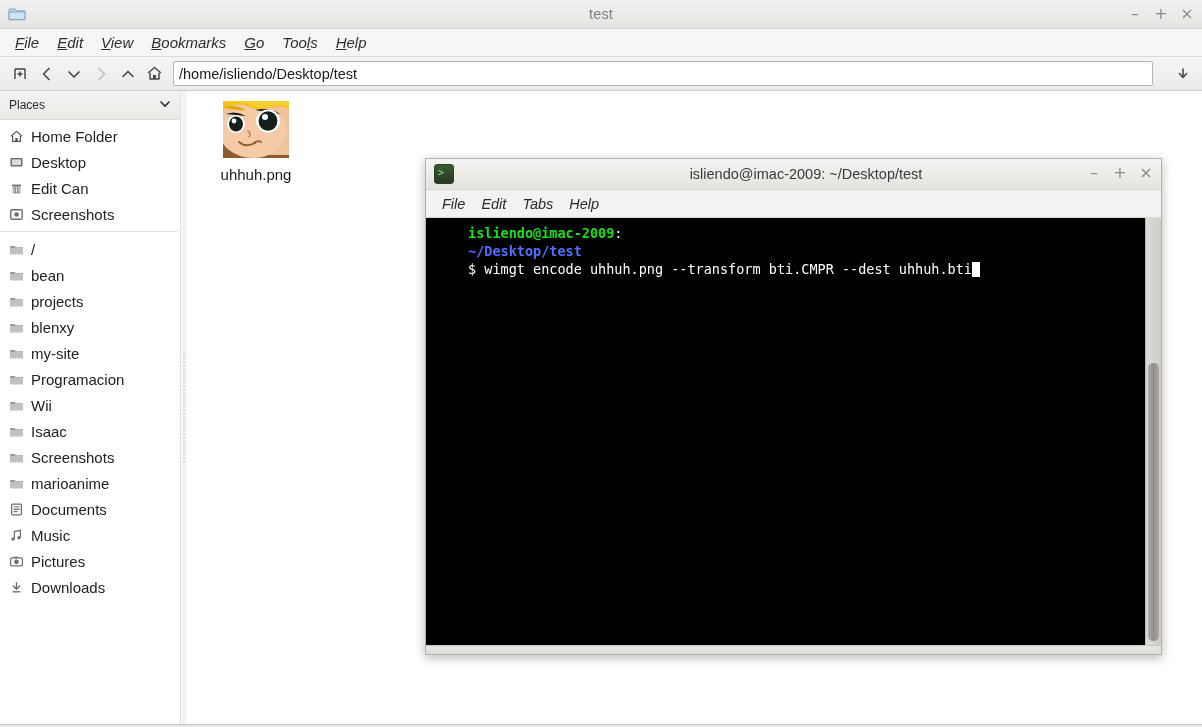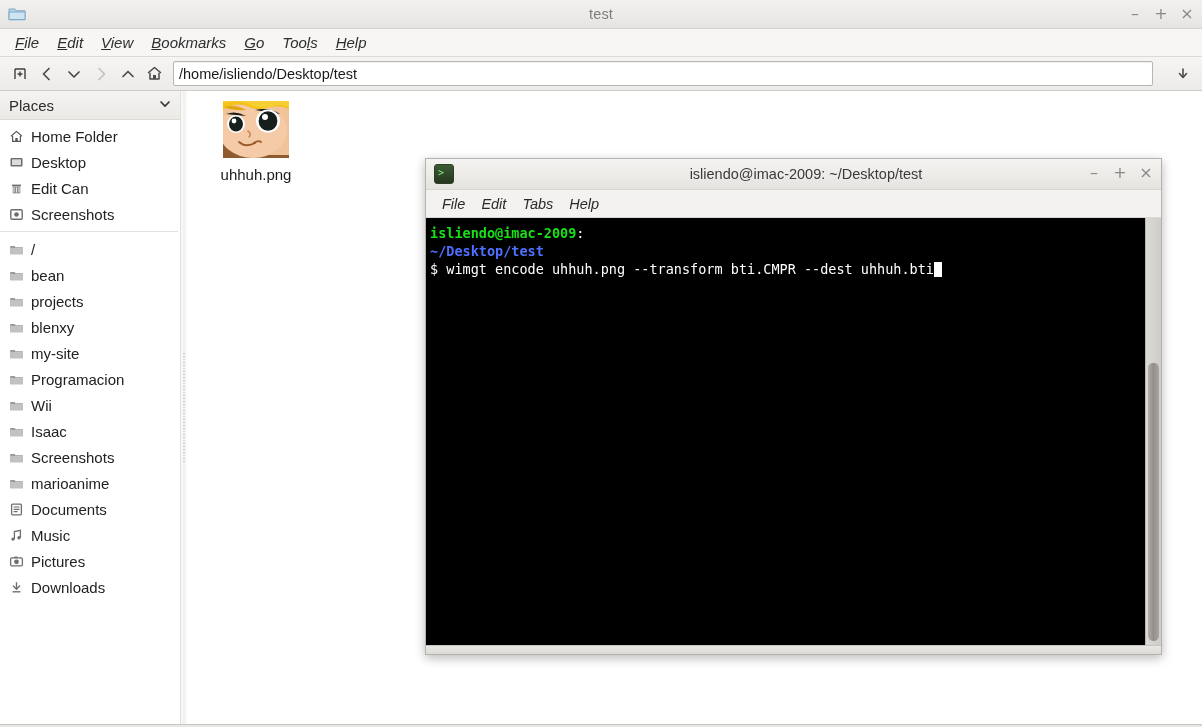--- a/index.html
+++ b/index.html
@@ -91,21 +91,21 @@
     background: #ffffff;
     display: flex; flex-direction: column;
     border-right: 1px solid #e2e0dd;
   }
   #places-header {
     height: 28px; min-height: 28px;
     background: linear-gradient(to bottom,#f4f3f1,#eceae7);
     border-bottom: 1px solid #dedbd7;
     display: flex; align-items: center; justify-content: space-between;
     padding: 0 8px 0 9px;
-    font-size: 15px; color: #2b2b2b;
+    font-size: 12px; color: #2b2b2b;
   }
   #places-list { flex: 1; padding-top: 3px; overflow: hidden; }
   .place {
     height: 26px; display: flex; align-items: center;
     padding-left: 8px; gap: 7px;
     font-size: 15px; color: #222; cursor: default;
     white-space: nowrap;
   }
   .place .ic {
     width: 16px; height: 16px; flex: 0 0 16px;
@@ -184,21 +184,21 @@
     padding-left: 33px;
   }
   #term-menubar {
     height: 27px; min-height: 27px;
     background: #f3f2f0;
     border-bottom: 1px solid #dbd8d4;
     display: flex; align-items: center; padding-left: 8px;
   }
   #term-menubar .menu-item { font-size: 14.5px; color: #2b2b2b; padding: 2px 8px; }
 
-  #term-main { flex: 1; display: flex; min-height: 0; background: #000; }
+  #term-main { flex: 1; display: flex; min-height: 0; background: #000; padding-left: 38px; }
   #term-screen {
     flex: 1; background: #000000; padding: 6px 0 0 4px;
     font-family: "DejaVu Sans Mono", monospace;
     font-size: 13.5px; line-height: 18px;
     color: #ffffff; overflow: hidden;
   }
   .t-green { color: #18e018; font-weight: bold; }
   .t-blue  { color: #4f6fff; font-weight: bold; }
   .t-white { color: #ffffff; }
   .cursor {

